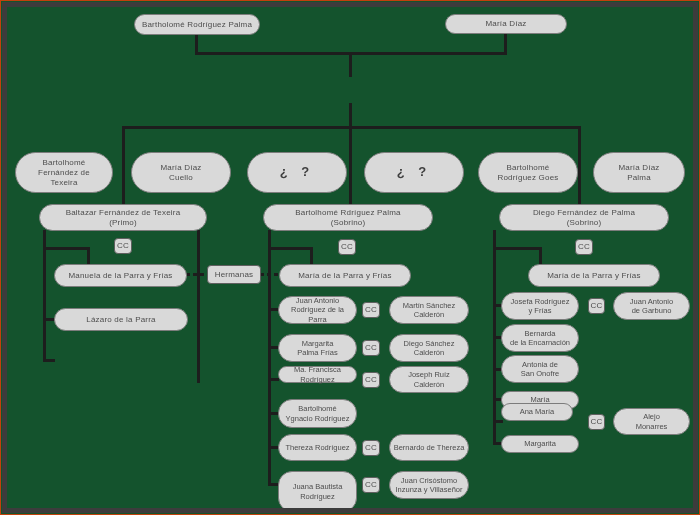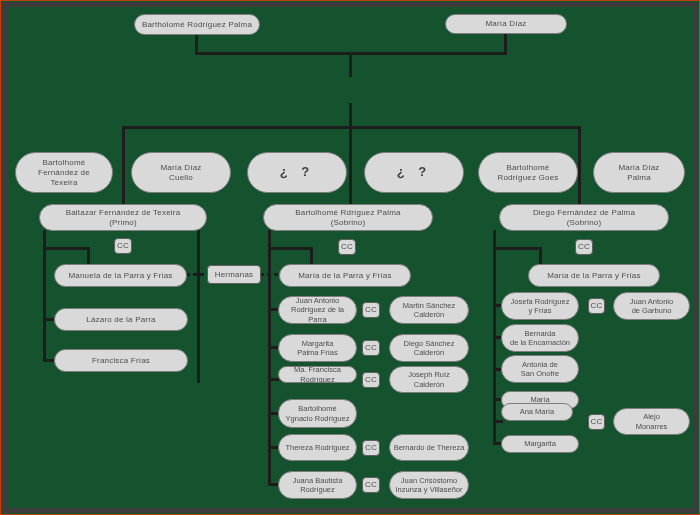--- a/index.html
+++ b/index.html
@@ -97,21 +97,20 @@
   <div class="node rect" style="left:113px;top:237px;width:18px;height:16px">CC</div>
   <div class="node rect" style="left:337px;top:238px;width:18px;height:16px">CC</div>
   <div class="node rect" style="left:574px;top:238px;width:18px;height:16px">CC</div>
 
   <div class="node" style="left:53px;top:263px;width:133px;height:23px">Manuela de la Parra y Frías</div>
   <div class="node rect" style="left:206px;top:264px;width:54px;height:19px">Hermanas</div>
   <div class="node" style="left:278px;top:263px;width:132px;height:23px">María de la Parra y Frías</div>
   <div class="node" style="left:527px;top:263px;width:132px;height:23px">María de la Parra y Frías</div>
 
   <div class="node" style="left:53px;top:307px;width:134px;height:23px">Lázaro de la Parra</div>
-  <div class="node" style="left:53px;top:348px;width:134px;height:23px">Francisca Frías</div>
 
   <div class="node small" style="left:277px;top:295px;width:79px;height:28px">Juan Antonio
 Rodríguez de la Parra</div>
   <div class="node rect" style="left:361px;top:301px;width:18px;height:16px">CC</div>
   <div class="node small" style="left:388px;top:295px;width:80px;height:28px">Martín Sánchez
 Calderón</div>
 
   <div class="node small" style="left:277px;top:333px;width:79px;height:28px">Margarita
 Palma Frías</div>
   <div class="node rect" style="left:361px;top:339px;width:18px;height:16px">CC</div>
@@ -124,21 +123,21 @@
   <div class="node small" style="left:388px;top:365px;width:80px;height:27px">Joseph Ruíz
 Calderón</div>
 
   <div class="node small" style="left:277px;top:398px;width:79px;height:29px">Bartolhomé
 Ygnacio Rodríguez</div>
 
   <div class="node small" style="left:277px;top:433px;width:79px;height:27px">Thereza Rodríguez</div>
   <div class="node rect" style="left:361px;top:439px;width:18px;height:16px">CC</div>
   <div class="node small" style="left:388px;top:433px;width:80px;height:27px">Bernardo de Thereza</div>
 
-  <div class="node small" style="left:277px;top:470px;width:79px;height:28px">Juana Bautista
+  <div class="node small" style="left:277px;top:470px;width:79px;height:41px">Juana Bautista
 Rodríguez</div>
   <div class="node rect" style="left:361px;top:476px;width:18px;height:16px">CC</div>
   <div class="node small" style="left:388px;top:470px;width:80px;height:28px">Juan Crisóstomo
 Inzunza y Villaseñor</div>
 
   <div class="node small" style="left:500px;top:291px;width:78px;height:28px">Josefa Rodríguez
 y Frías</div>
   <div class="node rect" style="left:587px;top:297px;width:17px;height:16px">CC</div>
   <div class="node small" style="left:612px;top:291px;width:77px;height:28px">Juan Antonio
 de Garbuno</div>

